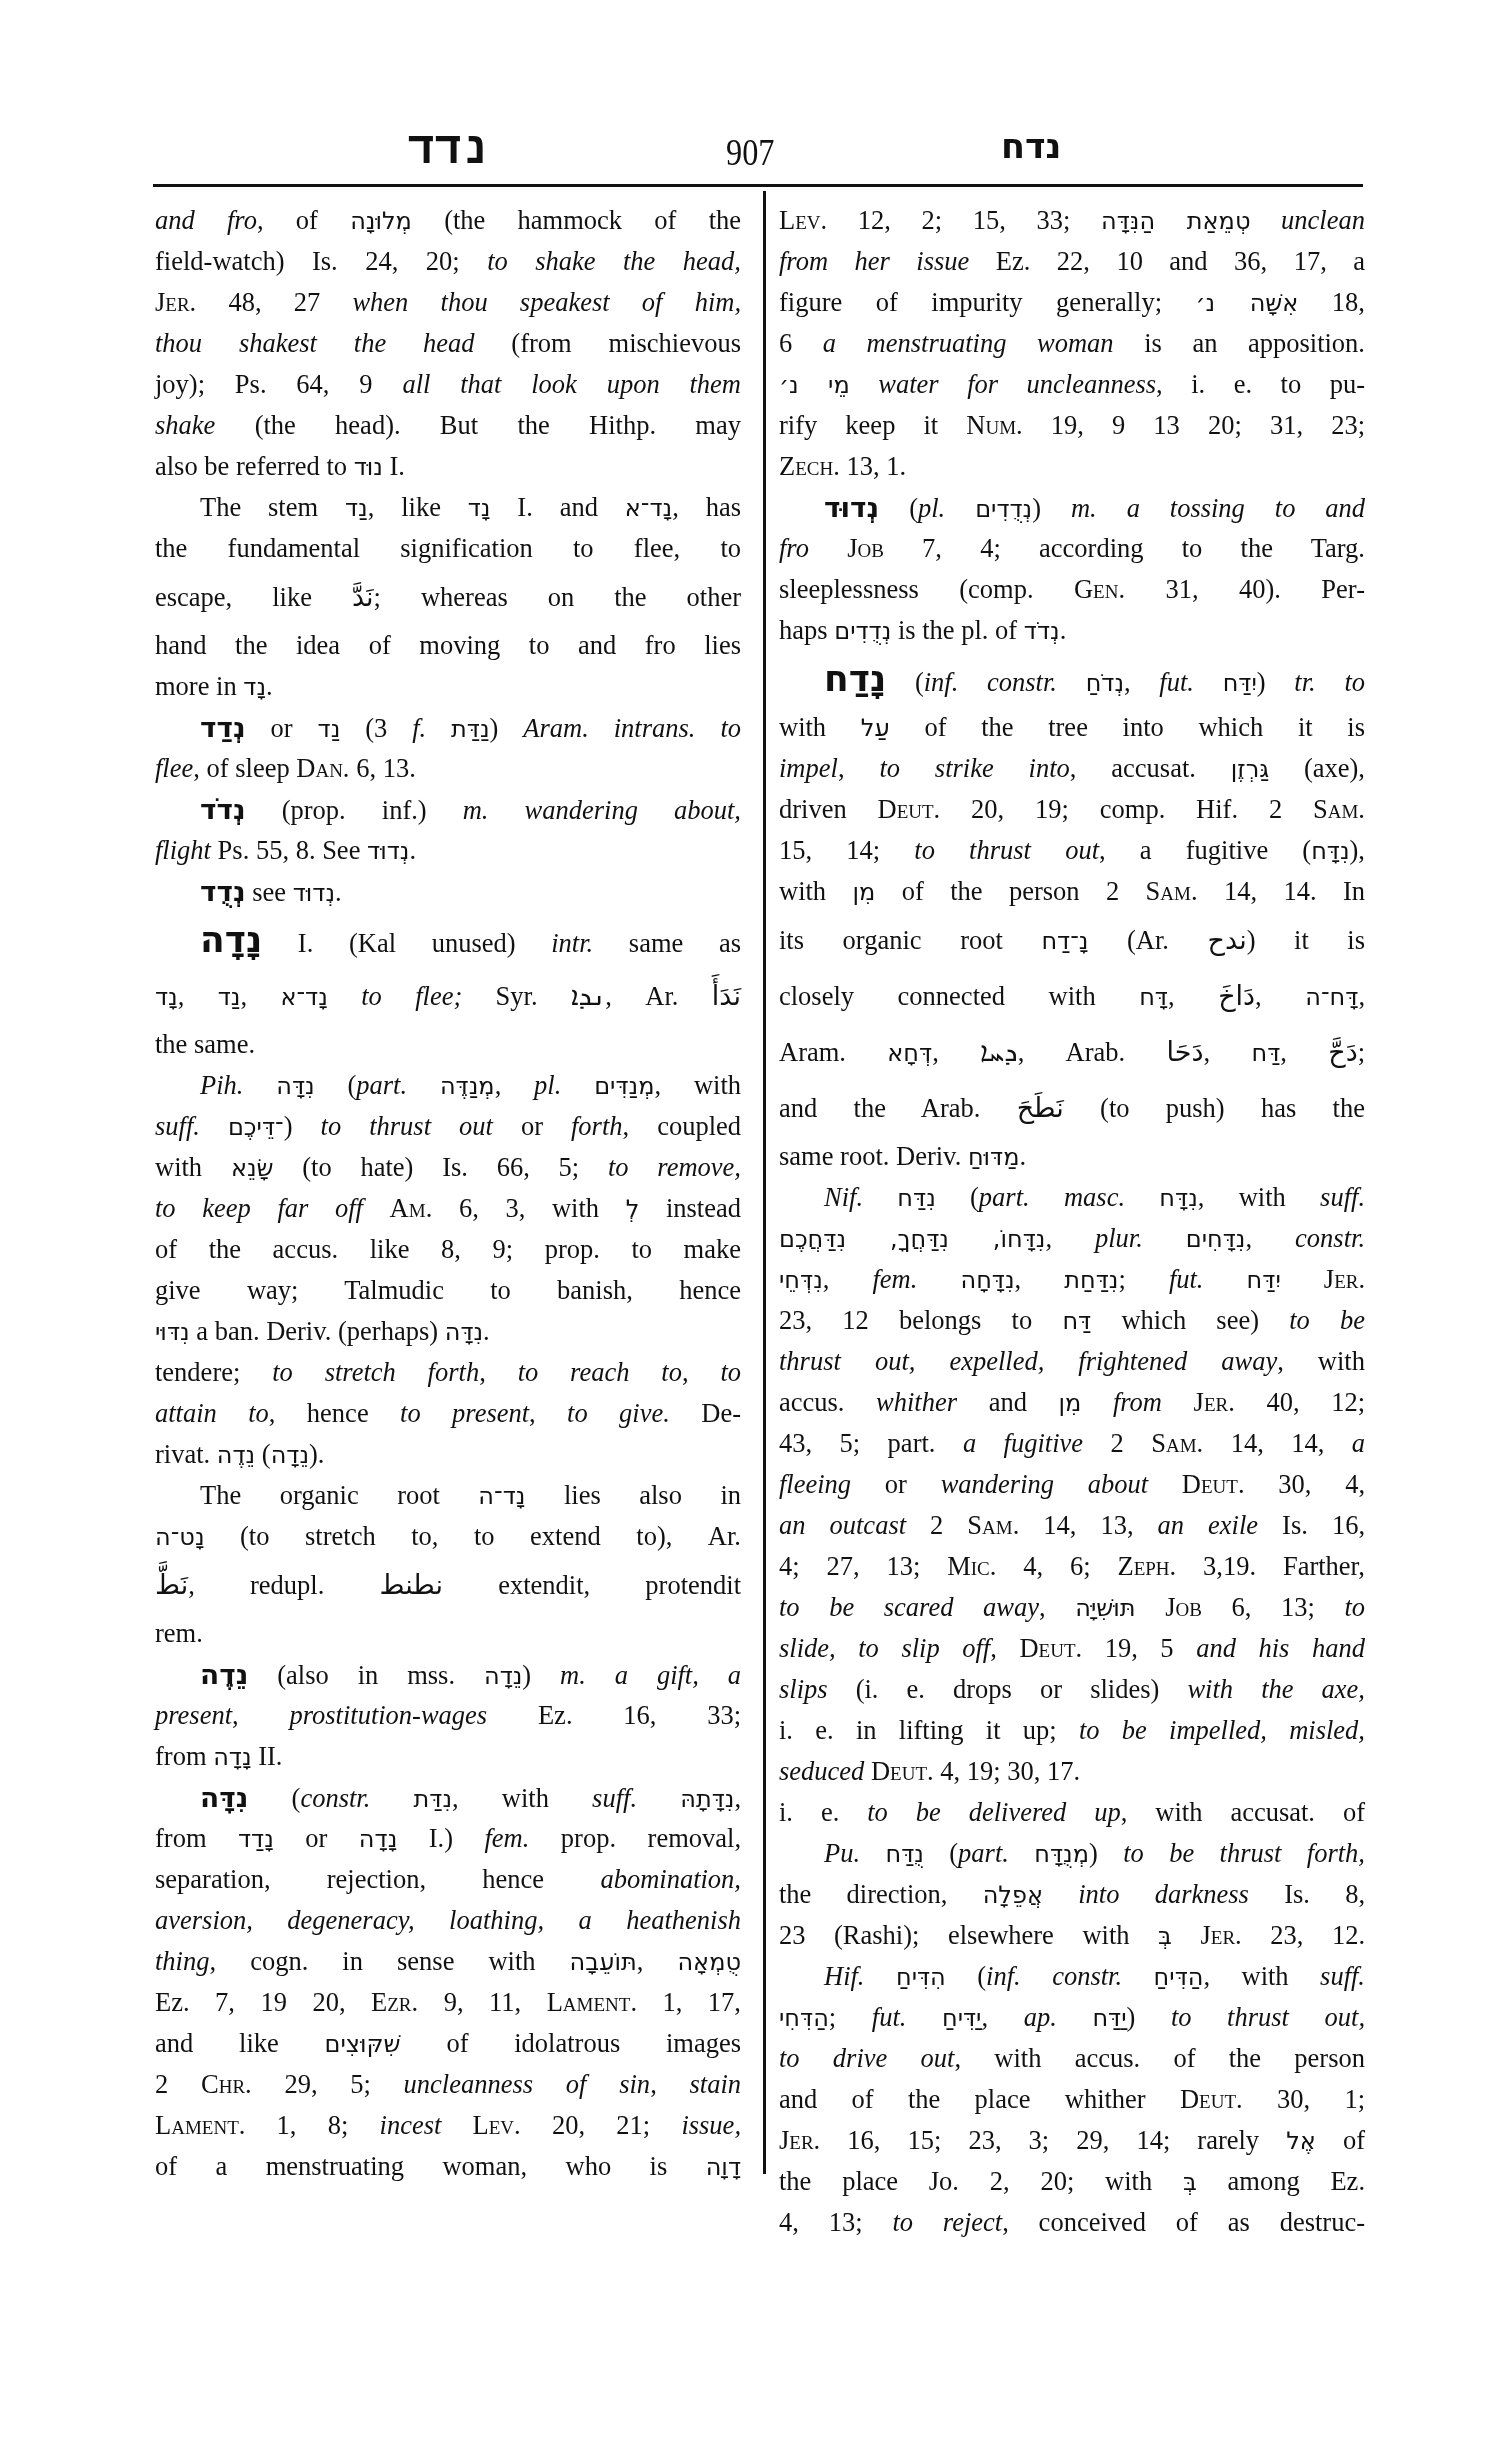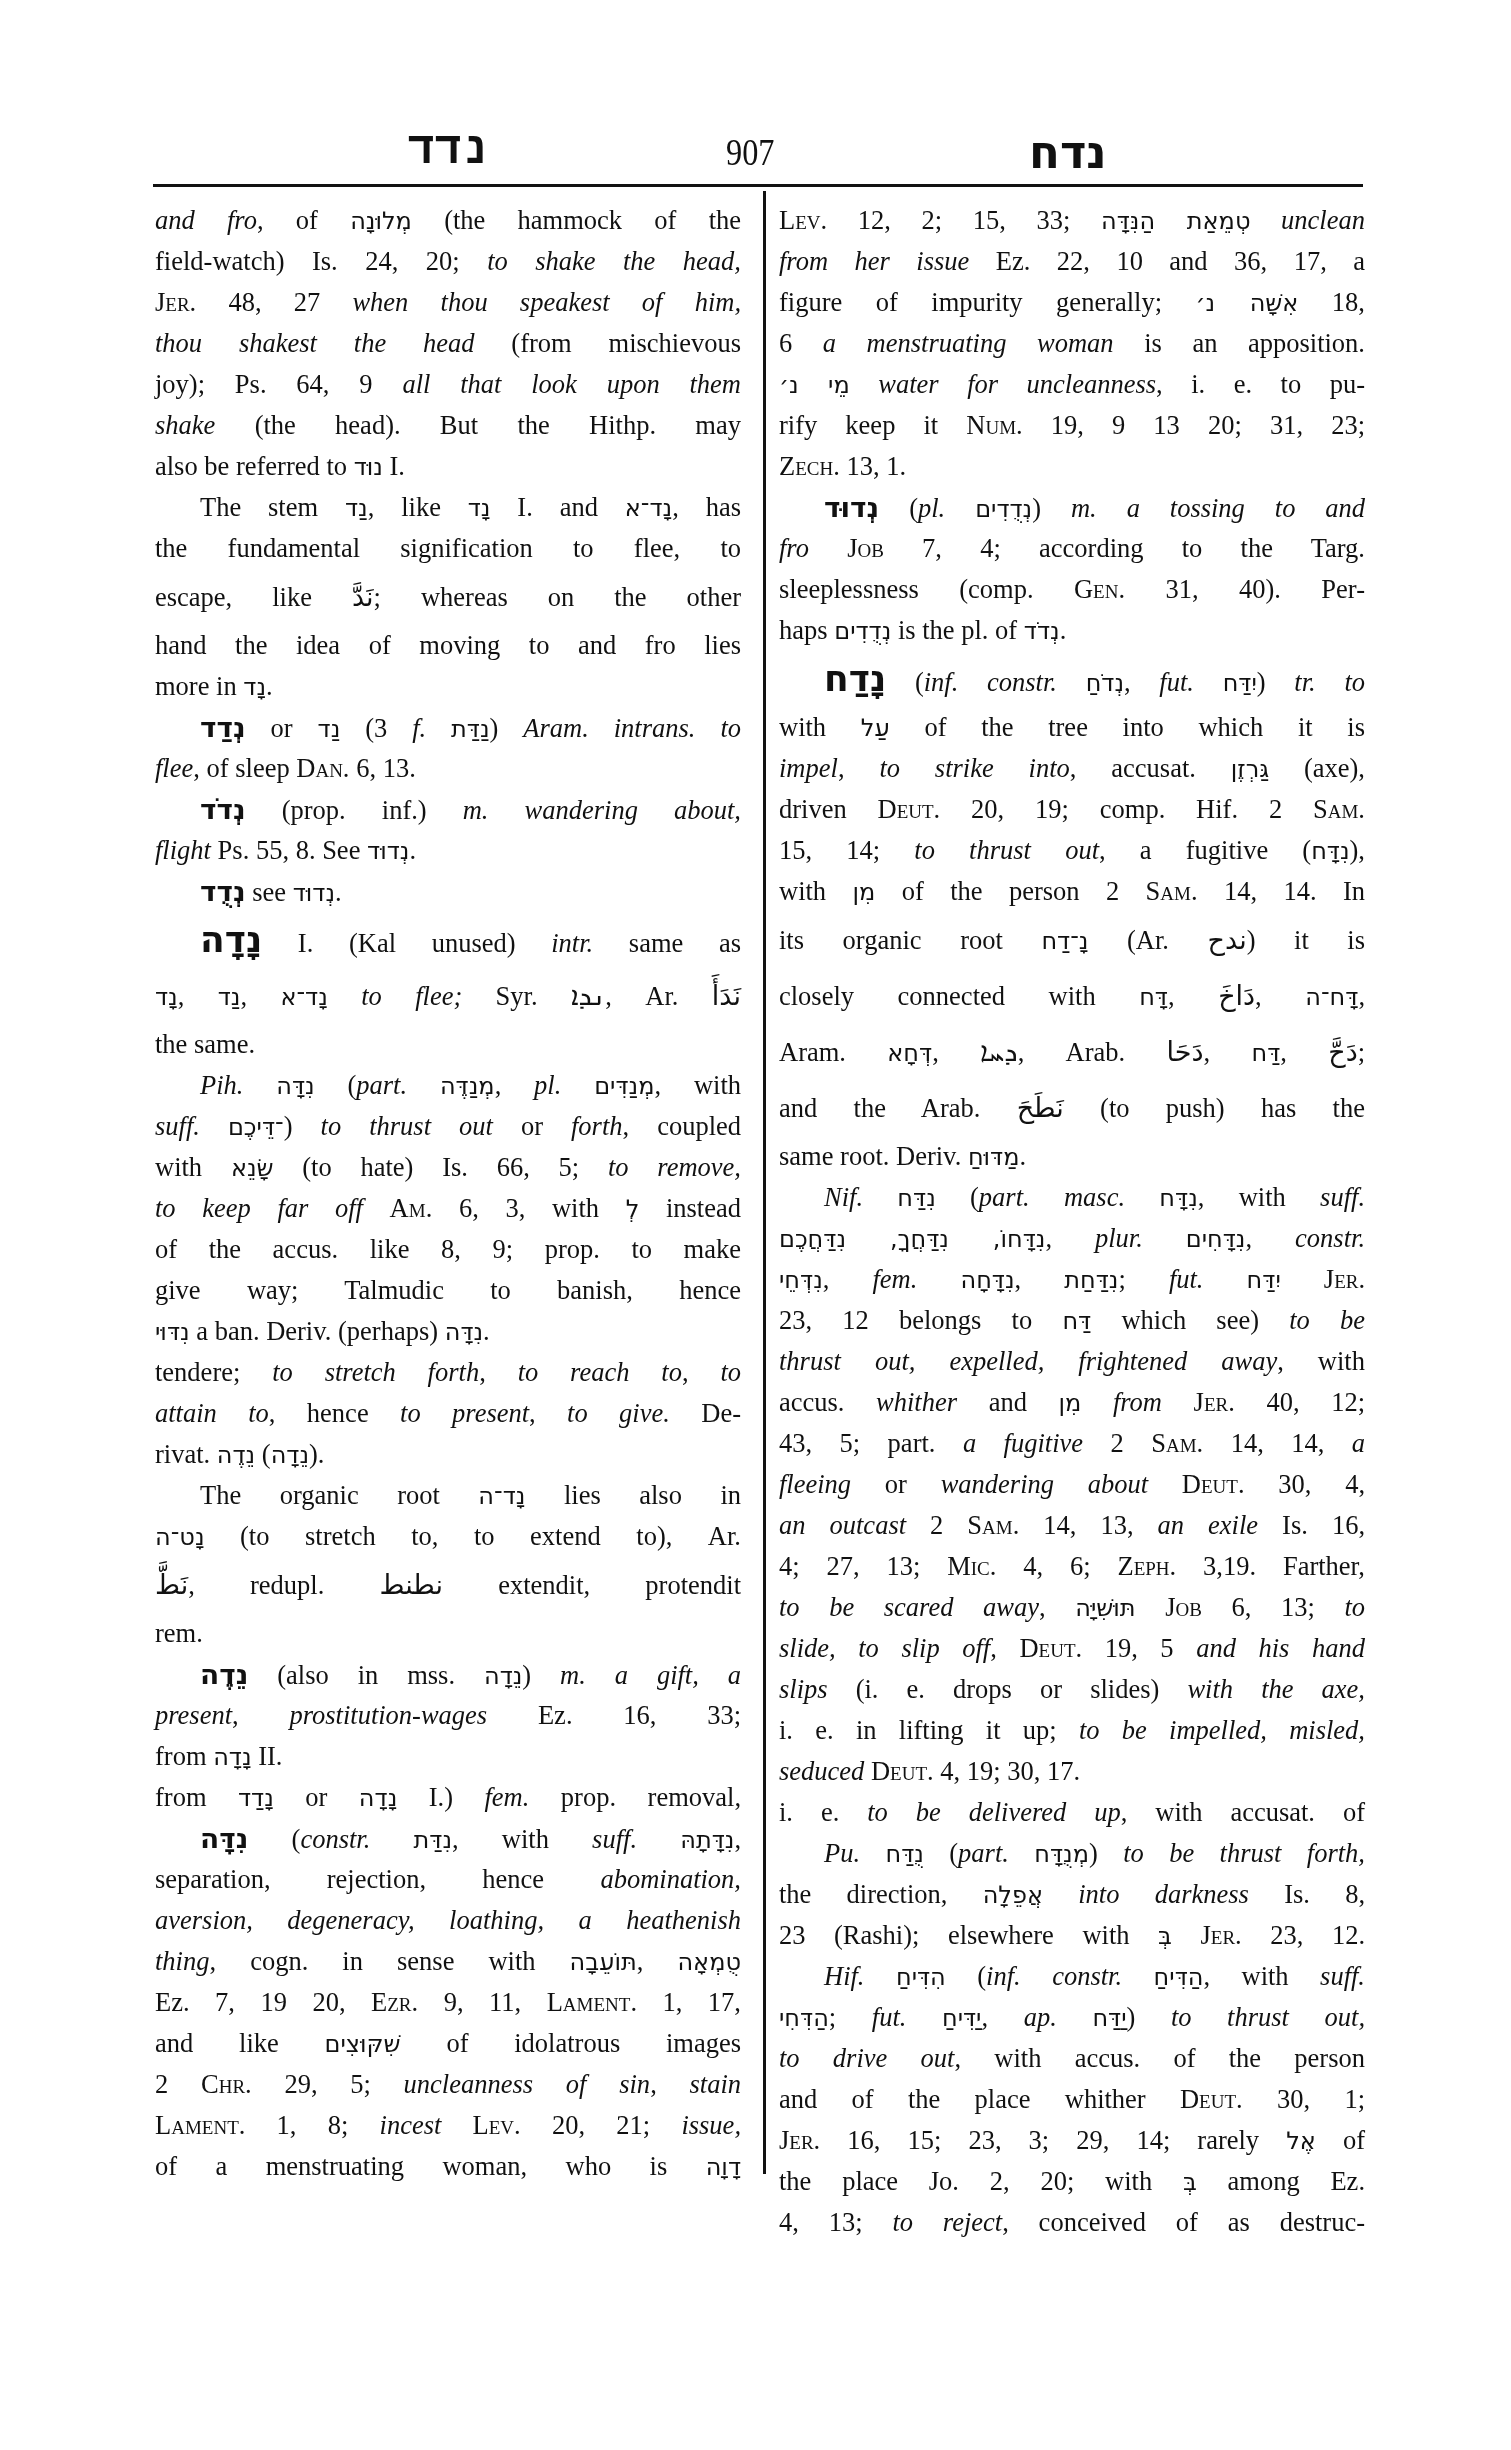--- a/index.html
+++ b/index.html
@@ -1,21 +1,21 @@
 <!DOCTYPE html>
 <html style="font-size:14.4px"><head>
 <meta charset="utf-8">
 <style>
   html, body { margin: 0; padding: 0; background: #ffffff; }
   body { width: 1512px; height: 2450px; position: relative; overflow: hidden;
          font-family: "Liberation Serif", "DejaVu Serif", serif; color: #111; }
   .running-head { position: absolute; top: 126px; left: 153px; width: 1210px; height: 54px; }
   .rh-left { position: absolute; left: 255px; top: 0; font-size: 45px; font-weight: bold; direction: rtl; font-family: Liberation Mono, monospace; }
   .rh-center { position: absolute; left: 573px; top: 3.6px; font-size: 38px; font-family: "Liberation Serif", serif; transform: scaleX(0.85); transform-origin: left; }
-  .rh-right { position: absolute; left: 876px; top: 0; font-size: 45px; font-weight: bold; direction: rtl; font-family: "DejaVu Sans", sans-serif; }
+  .rh-right { position: absolute; left: 848px; top: 0; font-size: 35px; font-weight: bold; direction: rtl; font-family: "DejaVu Sans", sans-serif; }
   .head-rule { position: absolute; top: 184px; left: 153px; width: 1210px; height: 2.7px; background: #111; }
   .col-divider { position: absolute; left: 763px; top: 191px; width: 2.7px; height: 1983px; background: #111; }
   .column { position: absolute; top: 200px; width: 586px; }
   .col-left { left: 155px; }
   .col-right { left: 779px; }
   .line { height: 41px; line-height: 41px; font-size: 26.5px; white-space: nowrap;
           text-align: justify; text-align-last: justify; overflow: visible; }
   .line.last { text-align-last: left; }
   .line.indent { padding-left: 45px; }
   .line.tall { height: 56px; line-height: 56px; }
@@ -68,22 +68,22 @@
     <div class="line"><span>tendere;  </span><span class="i">to stretch forth</span><span>,  </span><span class="i">to reach to</span><span>,  </span><span class="i">to</span></div>
     <div class="line"><span class="i">attain to</span><span>, hence </span><span class="i">to present</span><span>, </span><span class="i">to give.</span><span>  De-</span></div>
     <div class="line last"><span>rivat. </span><span class="he">נֵדֶה</span><span> (</span><span class="he">נֵדָה</span><span>).</span></div>
     <div class="line indent"><span>The  organic  root  </span><span class="he">נָד־ה</span><span>  lies  also  in</span></div>
     <div class="line"><span class="he">נָט־ה</span><span> (to stretch to, to extend to), Ar.</span></div>
     <div class="line tall"><span class="ar">نَطَّ</span><span>,  redupl.  </span><span class="ar">نطنط</span><span>  extendit, protendit</span></div>
     <div class="line last"><span>rem.</span></div>
     <div class="line indent"><span class="he bold">נֵדֶה</span><span> (also  in  mss. </span><span class="he">נֵדָה</span><span>) </span><span class="i">m. a gift, a</span></div>
     <div class="line"><span class="i">present</span><span>, </span><span class="i">prostitution-wages</span><span> Ez. 16, 33;</span></div>
     <div class="line last"><span>from </span><span class="he">נָדָה</span><span> II.</span></div>
+    <div class="line indent"><span class="he bold">נִדָּה</span><span> (</span><span class="i">constr.</span><span> </span><span class="he">נִדַּת</span><span>,  with  </span><span class="i">suff.</span><span> </span><span class="he">נִדָּתָהּ</span><span>,</span></div>
     <div class="line"><span>from </span><span class="he">נָדַד</span><span> or </span><span class="he">נָדָה</span><span> I.) </span><span class="i">fem.</span><span> prop. removal,</span></div>
-    <div class="line indent"><span class="he bold">נִדָּה</span><span> (</span><span class="i">constr.</span><span> </span><span class="he">נִדַּת</span><span>,  with  </span><span class="i">suff.</span><span> </span><span class="he">נִדָּתָהּ</span><span>,</span></div>
     <div class="line"><span>separation, rejection, hence </span><span class="i">abomination,</span></div>
     <div class="line"><span class="i">aversion, degeneracy, loathing, a heathenish</span></div>
     <div class="line"><span class="i">thing</span><span>, cogn. in sense with </span><span class="he">תּוֹעֵבָה</span><span>, </span><span class="he">טֻמְאָה</span></div>
     <div class="line"><span>Ez. 7, 19 20, </span><span class="sc">Ezr.</span><span> 9, 11, </span><span class="sc">Lament.</span><span> 1, 17,</span></div>
     <div class="line"><span>and  like  </span><span class="he">שִׁקּוּצִים</span><span>  of  idolatrous  images</span></div>
     <div class="line"><span>2 </span><span class="sc">Chr.</span><span> 29, 5; </span><span class="i">uncleanness of sin</span><span>, </span><span class="i">stain</span></div>
     <div class="line"><span class="sc">Lament.</span><span> 1, 8; </span><span class="i">incest</span><span> </span><span class="sc">Lev.</span><span> 20, 21; </span><span class="i">issue,</span></div>
     <div class="line"><span>of a menstruating  woman,  who is </span><span class="he">דָוָה</span></div>
   </div>
 <div class="column col-right">

